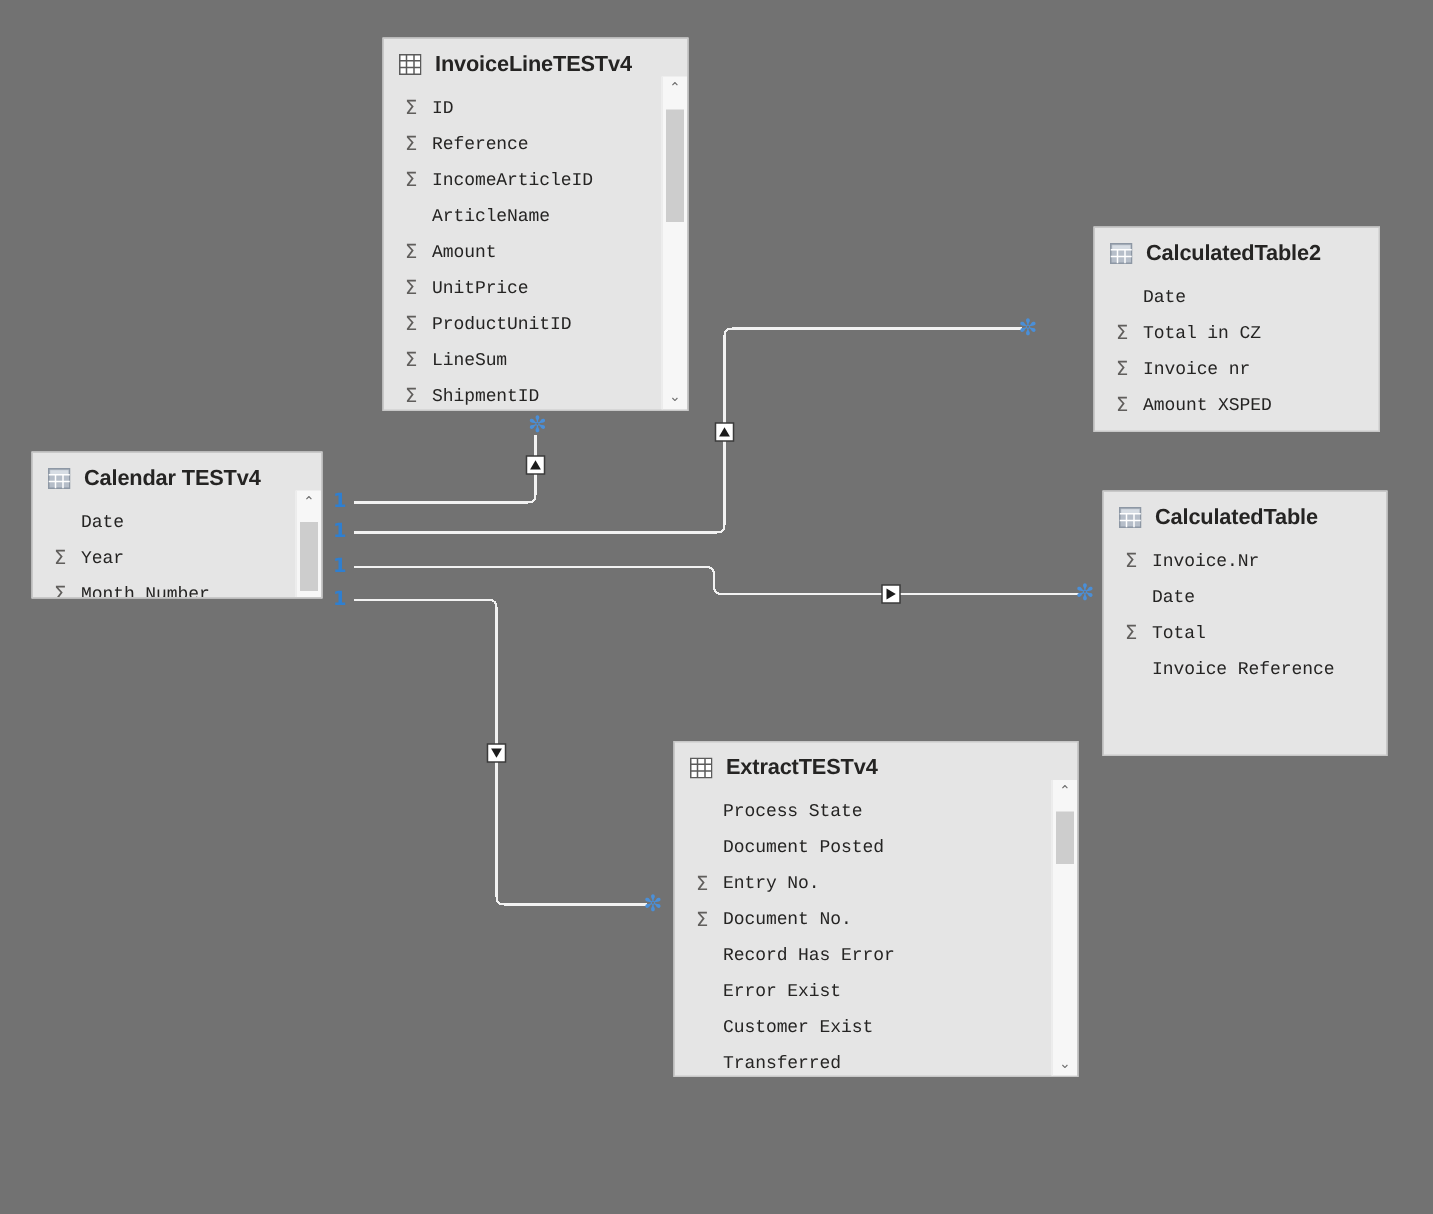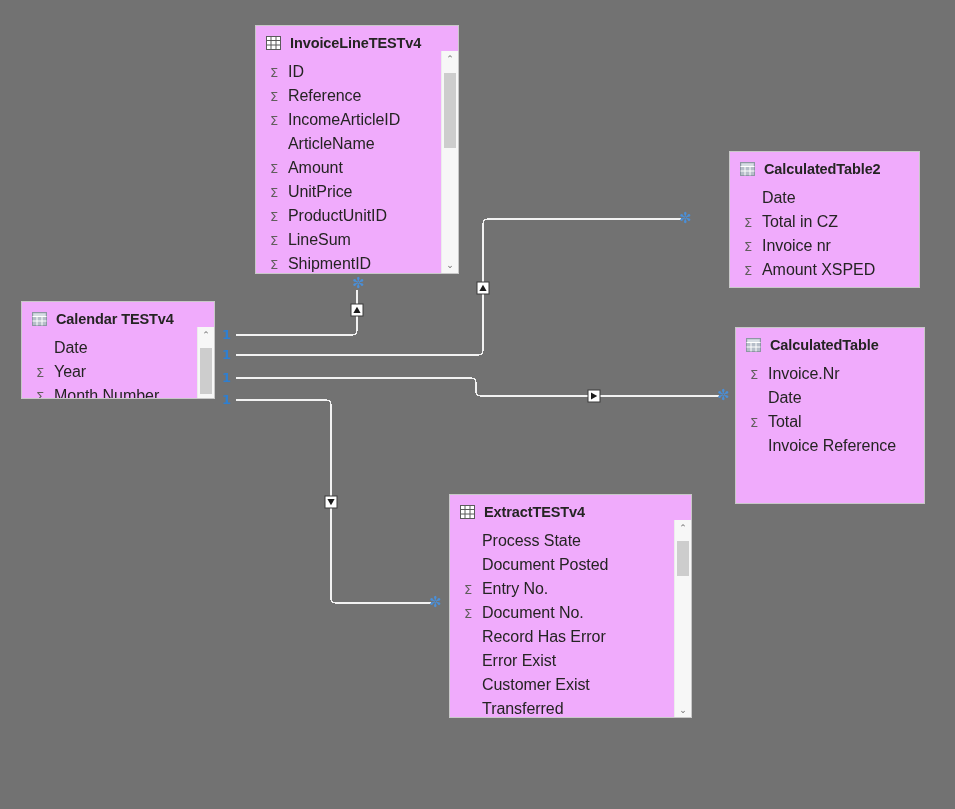--- a/index.html
+++ b/index.html
@@ -27,21 +27,21 @@
   #rel-layer {
     position: absolute;
     left: 0; top: 0;
     width: 955px; height: 809px;
     pointer-events: none;
     z-index: 1;
   }
 
   .card {
     position: absolute;
-    background: #f0abfc;
+    background: #e5e5e5;
     border: 1px solid #c8c8c8;
     box-sizing: border-box;
     z-index: 5;
     overflow: hidden;
     box-shadow: 0 0 0 0 rgba(0,0,0,0);
   }
 
   .card-header {
     display: flex;
     align-items: center;
@@ -82,23 +82,24 @@
     width: 18px;
     flex: 0 0 auto;
     font-size: 13px;
     line-height: 1;
     color: #605e5c;
     font-family: "DejaVu Sans", sans-serif;
     text-align: left;
   }
   .sigma.empty { visibility: hidden; }
   .field-name {
-    font-size: 16px;
+    font-size: 12px;
     color: #252423;
     letter-spacing: -0.05px;
+    font-family: Liberation Mono, monospace;
   }
 
   
   .vscroll {
     position: absolute;
     top: 0;
     right: 0;
     width: 17px;
     background: #f7f7f7;
     border-left: 1px solid #ececec;
@@ -357,21 +358,21 @@
         <span class="sigma">Σ</span>
         <span class="field-name">Total</span>
       </div>
       <div class="field-row">
         <span class="sigma empty">Σ</span>
         <span class="field-name">Invoice Reference</span>
       </div>
     </div>
   </div>
 
-  <div class="card" style="left:449px; top:494px; width:243px; height:224px;">
+  <div class="card" style="left:449px; top:494px; width:270px; height:224px;">
     <div class="card-header">
       <span class="tbl-icon">
         <svg width="15" height="14" viewBox="0 0 15 14">
           <rect x="0.5" y="0.5" width="14" height="13" fill="#ffffff" stroke="#5b5b5b" stroke-width="1"></rect>
           <line x1="0.5" y1="4.5" x2="14.5" y2="4.5" stroke="#5b5b5b" stroke-width="1"></line>
           <line x1="0.5" y1="9" x2="14.5" y2="9" stroke="#5b5b5b" stroke-width="1"></line>
           <line x1="5" y1="0.5" x2="5" y2="13.5" stroke="#5b5b5b" stroke-width="1"></line>
           <line x1="10" y1="0.5" x2="10" y2="13.5" stroke="#5b5b5b" stroke-width="1"></line>
         </svg>
       </span>

